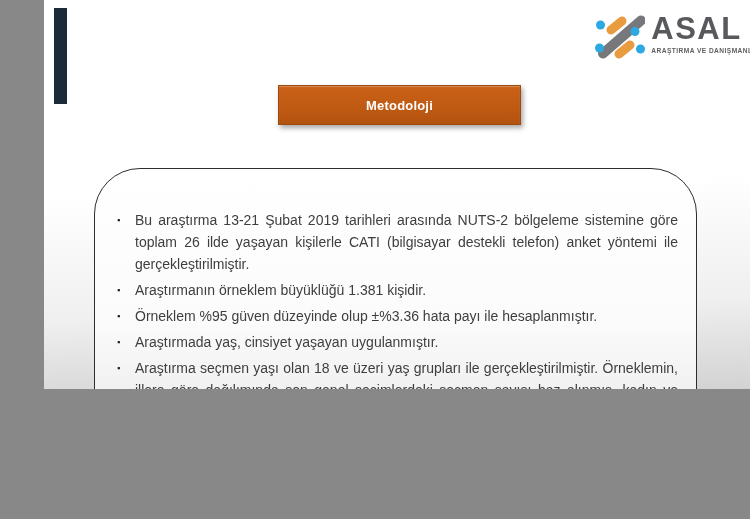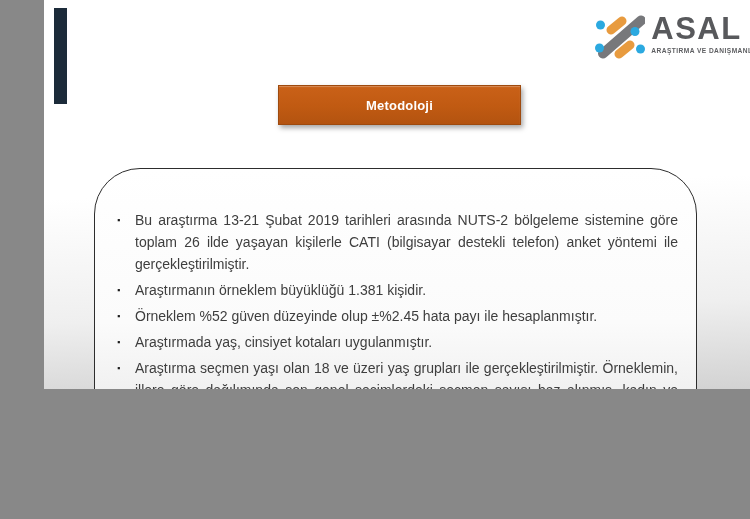--- a/index.html
+++ b/index.html
@@ -69,25 +69,25 @@
       <li>
         <span class="marker">▪</span>
         <span class="btext">Bu araştırma 13-21 Şubat 2019 tarihleri arasında NUTS-2 bölgeleme sistemine göre toplam 26 ilde yaşayan kişilerle CATI (bilgisayar destekli telefon) anket yöntemi ile gerçekleştirilmiştir.</span>
       </li>
       <li>
         <span class="marker">▪</span>
         <span class="btext">Araştırmanın örneklem büyüklüğü 1.381 kişidir.</span>
       </li>
       <li>
         <span class="marker">▪</span>
-        <span class="btext">Örneklem %52 güven düzeyinde olup ±%2.45 hata payı ile hesaplanmıştır.</span>
+        <span class="btext">Örneklem %95 güven düzeyinde olup ±%3.36 hata payı ile hesaplanmıştır.</span>
       </li>
       <li>
         <span class="marker">▪</span>
-        <span class="btext">Araştırmada yaş, cinsiyet kotaları uygulanmıştır.</span>
+        <span class="btext">Araştırmada yaş, cinsiyet yaşayan uygulanmıştır.</span>
       </li>
       <li>
         <span class="marker">▪</span>
         <span class="btext">Araştırma seçmen yaşı olan 18 ve üzeri yaş grupları ile gerçekleştirilmiştir. Örneklemin, illere göre dağılımında son genel seçimlerdeki seçmen sayısı baz alınmış, kadın ve erkek nüfusun dengeli dağıtılmasına özen gösterilmiştir.</span>
       </li>
     </ul>
   </div>
 
 </div>
 

